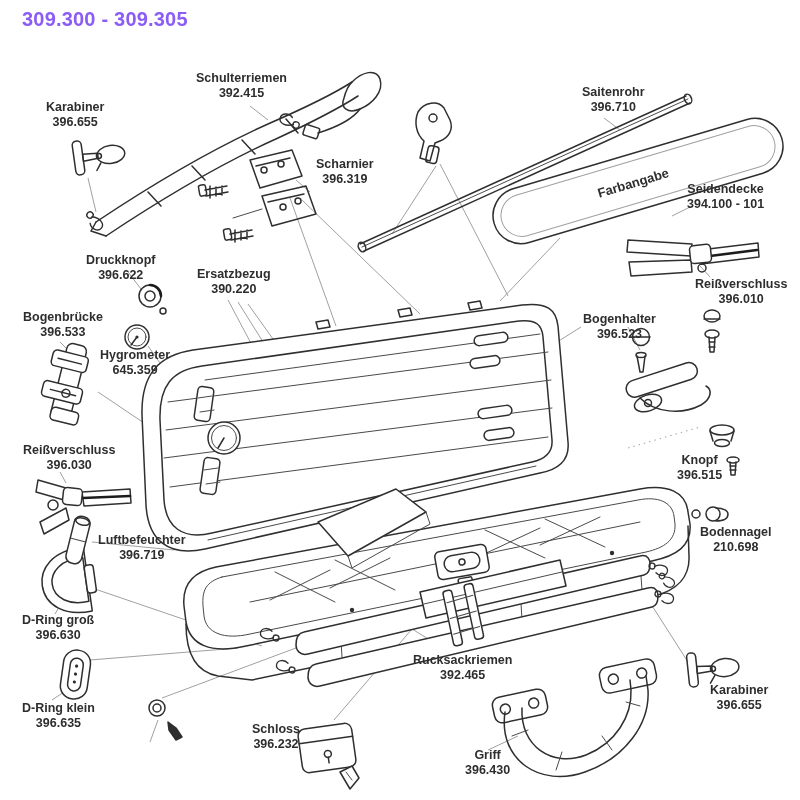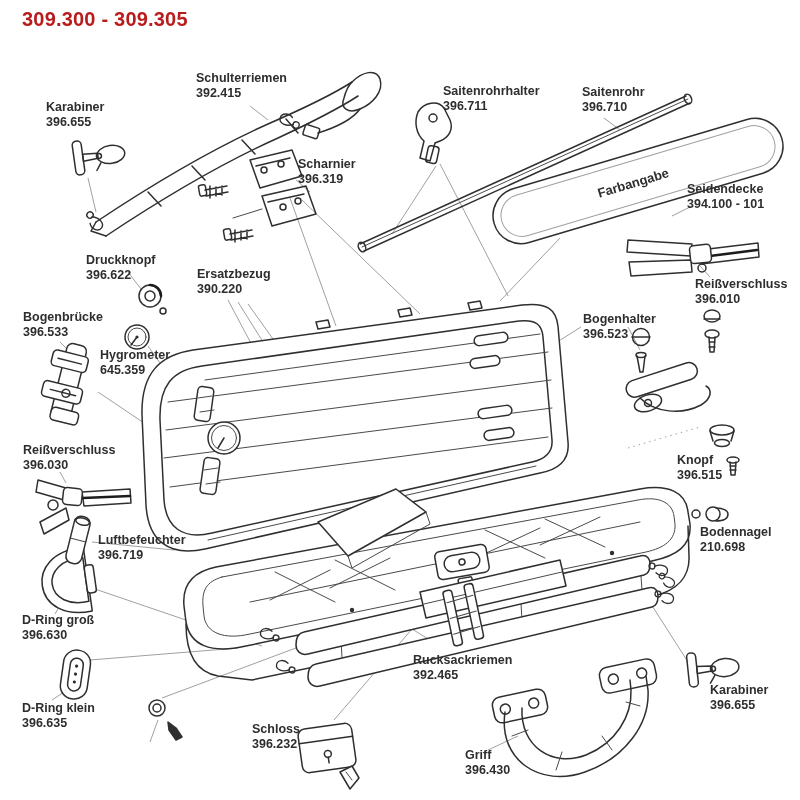--- a/index.html
+++ b/index.html
@@ -1,23 +1,23 @@
 <!DOCTYPE html>
 <html><head>
 <meta charset="utf-8">
 <style>
   html,body{margin:0;padding:0;background:#f7f7f6;}
   .canvas{position:relative;width:800px;height:800px;background:#ffffff;overflow:hidden;
           font-family:"Liberation Sans", sans-serif;}
   svg{position:absolute;left:0;top:0;}
   .title{position:absolute;left:22px;top:8px;font-size:20px;font-weight:700;
-         color:#b91c1c;letter-spacing:.2px;}
+         color:#8b5cf6;letter-spacing:.2px;}
   .plabel{position:absolute;font-size:12.5px;font-weight:600;line-height:15px;
           color:#2e2e2e;white-space:nowrap;}
-  .plabel span{display:block;}
+  .plabel span{display:block;text-align:center;}
   
   .ink{stroke:#2f2f2f;fill:none;stroke-width:1.5;stroke-linecap:round;stroke-linejoin:round;}
   .inkf{stroke:#2f2f2f;fill:#ffffff;stroke-width:1.5;stroke-linecap:round;stroke-linejoin:round;}
   .thin{stroke:#4a4a4a;fill:none;stroke-width:1;stroke-linecap:round;}
   .ld{stroke:#a0a0a0;fill:none;stroke-width:1;}
   .dot{fill:#2f2f2f;stroke:none;}
   .dark{stroke:#1c1c1c;stroke-width:2.6;fill:none;}
   .fa-text{font-family:"Liberation Sans",sans-serif;font-size:13px;font-weight:600;fill:#2e2e2e;}
 </style>
 </head>
@@ -345,27 +345,23 @@
 <div class="title">309.300 - 309.305</div>
 
 <div class="plabel" style="left:46px;top:100px">
   <span>Karabiner</span>
   <span>396.655</span>
 </div>
 <div class="plabel" style="left:196px;top:71px">
   <span>Schulterriemen</span>
   <span>392.415</span>
 </div>
-<div class="plabel" style="left:298px;top:157px">
+<div class="plabel" style="left:316px;top:157px">
   <span>Scharnier</span>
   <span>396.319</span>
-</div>
-<div class="plabel" style="left:443px;top:84px">
-  <span>Saitenrohrhalter</span>
-  <span>396.711</span>
 </div>
 <div class="plabel" style="left:582px;top:85px">
   <span>Saitenrohr</span>
   <span>396.710</span>
 </div>
 <div class="plabel" style="left:687px;top:182px">
   <span>Seidendecke</span>
   <span>394.100 - 101</span>
 </div>
 <div class="plabel" style="left:695px;top:277px">

